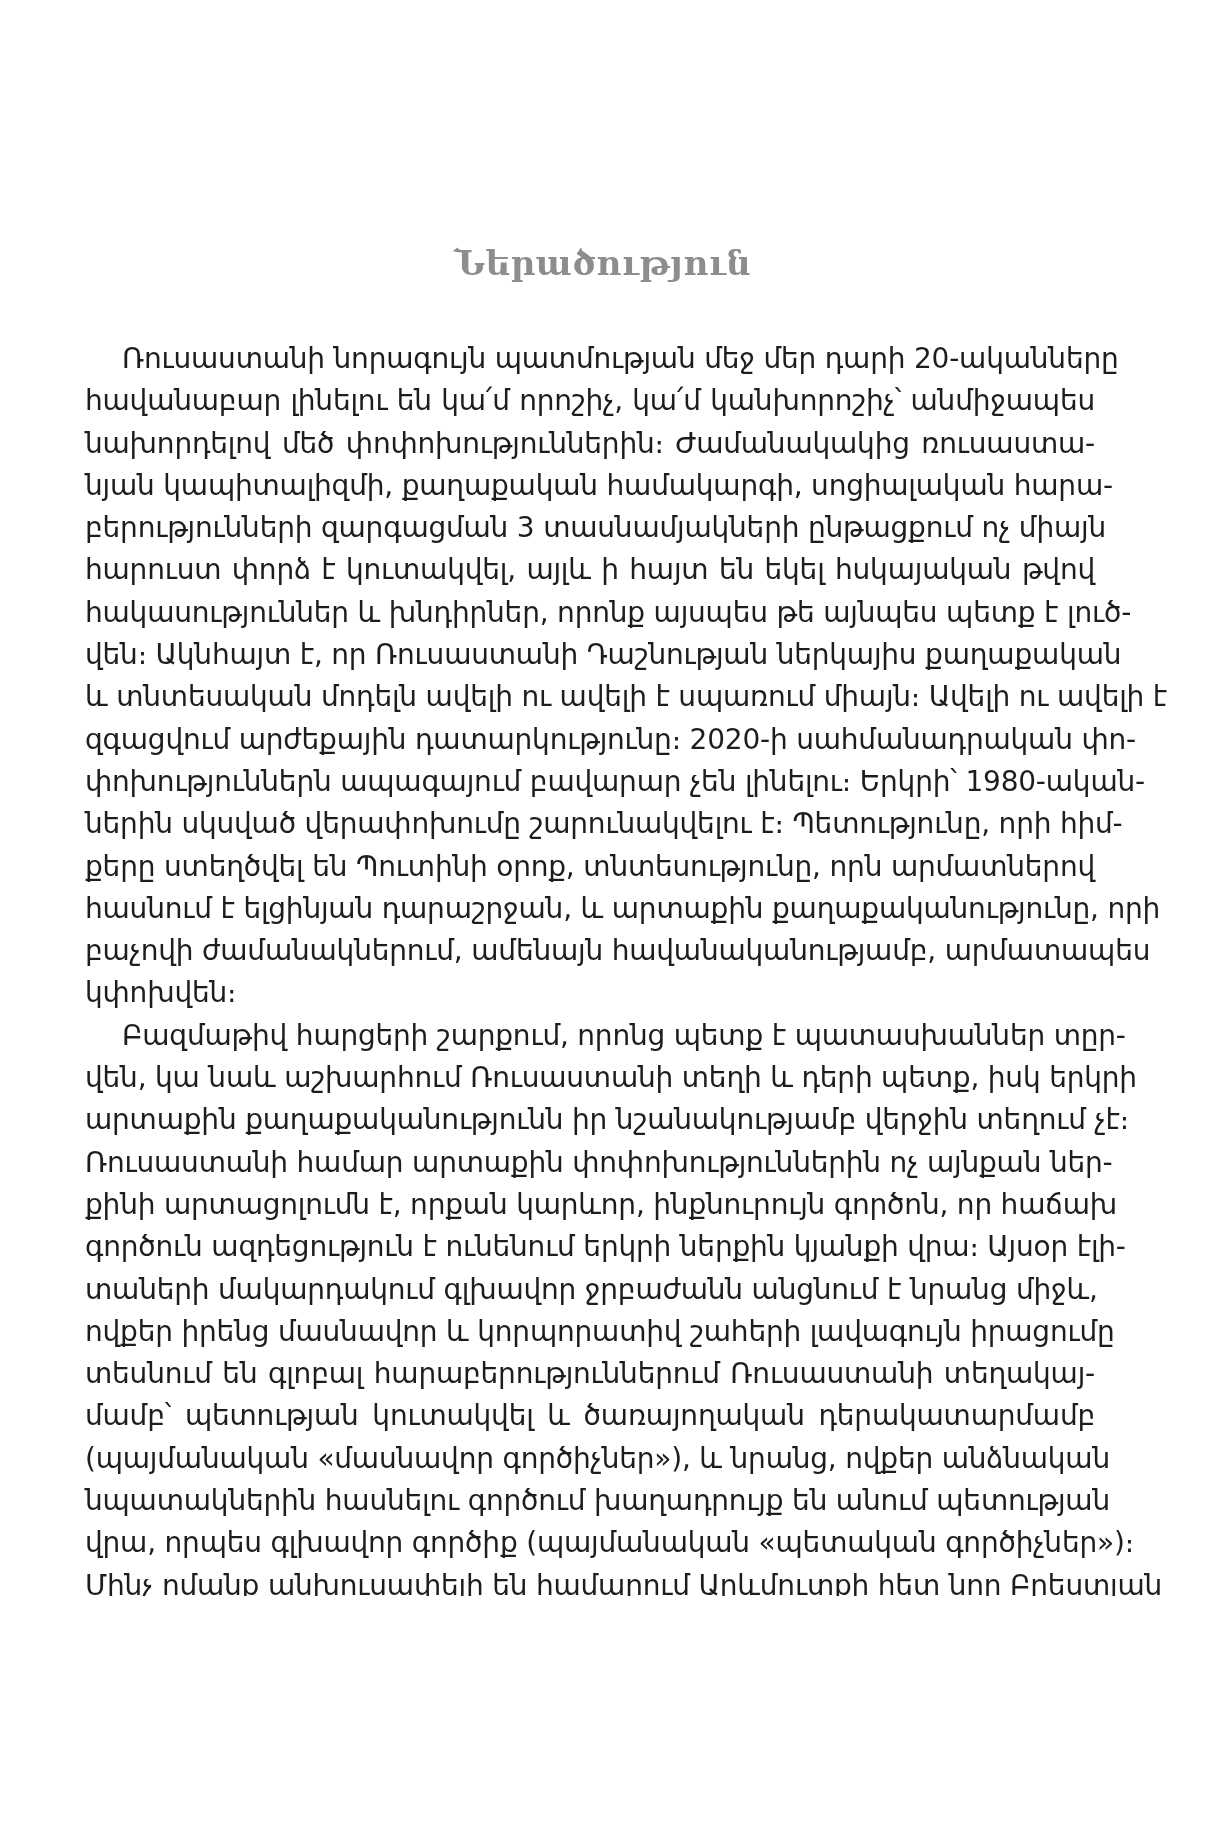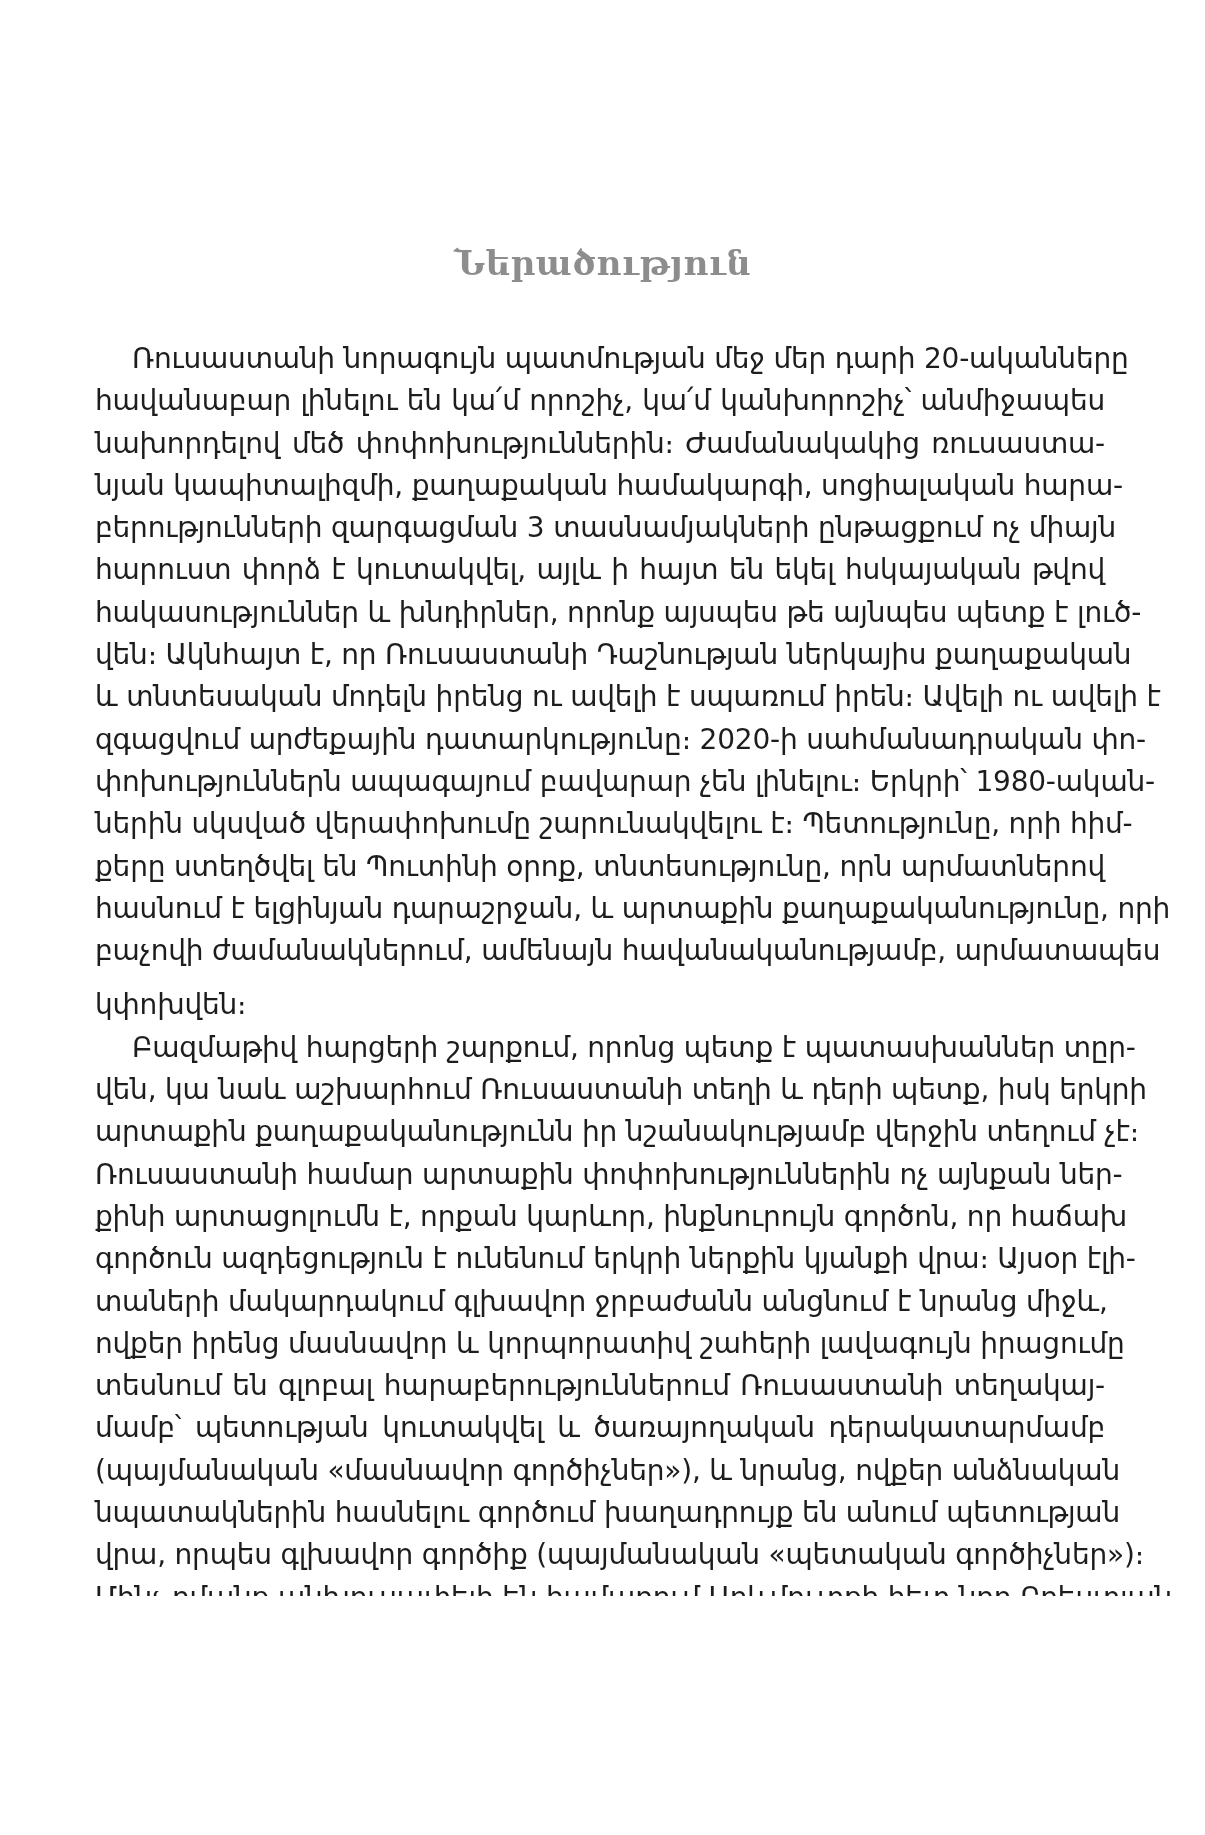--- a/index.html
+++ b/index.html
@@ -24,40 +24,39 @@
     text-align: center;
     font-family: "DejaVu Serif", "DejaVu Sans", serif;
     font-size: 34px;
     font-weight: 600;
     letter-spacing: 0.5px;
     color: #8d8d8d;
   }
   .body-text {
     position: absolute;
     top: 338px;
-    left: 95px;
+    left: 85px;
     width: 1010px;
     color: #1d1d1d;
     font-size: 28px;
     letter-spacing: -0.2px;
   }
   .line {
     height: 42.3px;
     line-height: 42.3px;
     white-space: nowrap;
     text-align: justify;
     text-align-last: justify;
   }
   .line.indent {
     text-indent: 37px;
   }
   .line.para-last {
     text-align: left;
     text-align-last: left;
-    margin-top: 12px;
   }
   .page-number {
     position: absolute;
     top: 1720px;
     right: 150px;
     color: #7f1d1d;
     font-size: 27px;
     line-height: 30px;
   }
 </style>
@@ -68,21 +67,21 @@
   <h1 class="title">Ներածություն</h1>
   <div class="body-text">
       <div class="line indent">Ռուսաստանի նորագույն պատմության մեջ մեր դարի 20-ականները</div>
       <div class="line">հավանաբար լինելու են կա՛մ որոշիչ, կա՛մ կանխորոշիչ՝ անմիջապես</div>
       <div class="line">նախորդելով մեծ փոփոխություններին։ Ժամանակակից ռուսաստա-</div>
       <div class="line">նյան կապիտալիզմի, քաղաքական համակարգի, սոցիալական հարա-</div>
       <div class="line">բերությունների զարգացման 3 տասնամյակների ընթացքում ոչ միայն</div>
       <div class="line">հարուստ փորձ է կուտակվել, այլև ի հայտ են եկել հսկայական թվով</div>
       <div class="line">հակասություններ և խնդիրներ, որոնք այսպես թե այնպես պետք է լուծ-</div>
       <div class="line">վեն։ Ակնհայտ է, որ Ռուսաստանի Դաշնության ներկայիս քաղաքական</div>
-      <div class="line">և տնտեսական մոդելն իրենց ու ավելի է սպառում իրեն։ Ավելի ու ավելի է</div>
+      <div class="line">և տնտեսական մոդելն ավելի ու ավելի է սպառում միայն։ Ավելի ու ավելի է</div>
       <div class="line">զգացվում արժեքային դատարկությունը։ 2020-ի սահմանադրական փո-</div>
       <div class="line">փոխություններն ապագայում բավարար չեն լինելու։ Երկրի՝ 1980-ական-</div>
       <div class="line">ներին սկսված վերափոխումը շարունակվելու է։ Պետությունը, որի հիմ-</div>
       <div class="line">քերը ստեղծվել են Պուտինի օրոք, տնտեսությունը, որն արմատներով</div>
       <div class="line">հասնում է ելցինյան դարաշրջան, և արտաքին քաղաքականությունը, որի</div>
       <div class="line">բաչովի ժամանակներում, ամենայն հավանականությամբ, արմատապես</div>
       <div class="line para-last">կփոխվեն։</div>
       <div class="line indent">Բազմաթիվ հարցերի շարքում, որոնց պետք է պատասխաններ տըր-</div>
       <div class="line">վեն, կա նաև աշխարհում Ռուսաստանի տեղի և դերի պետք, իսկ երկրի</div>
       <div class="line">արտաքին քաղաքականությունն իր նշանակությամբ վերջին տեղում չէ։</div>

